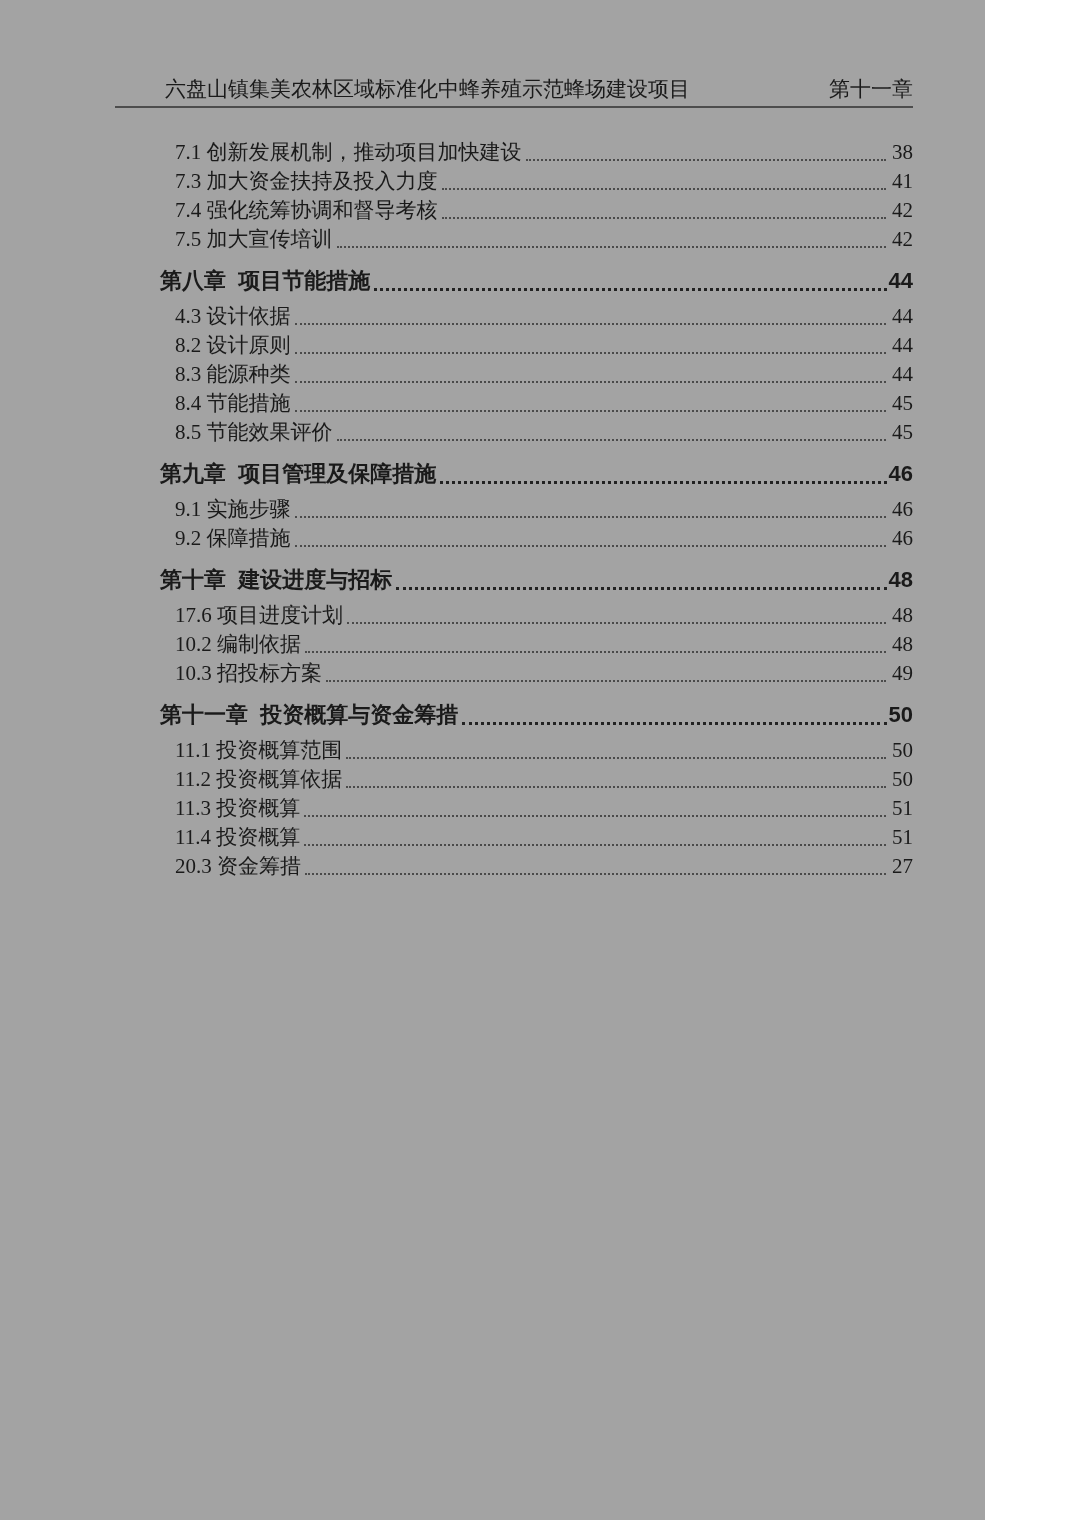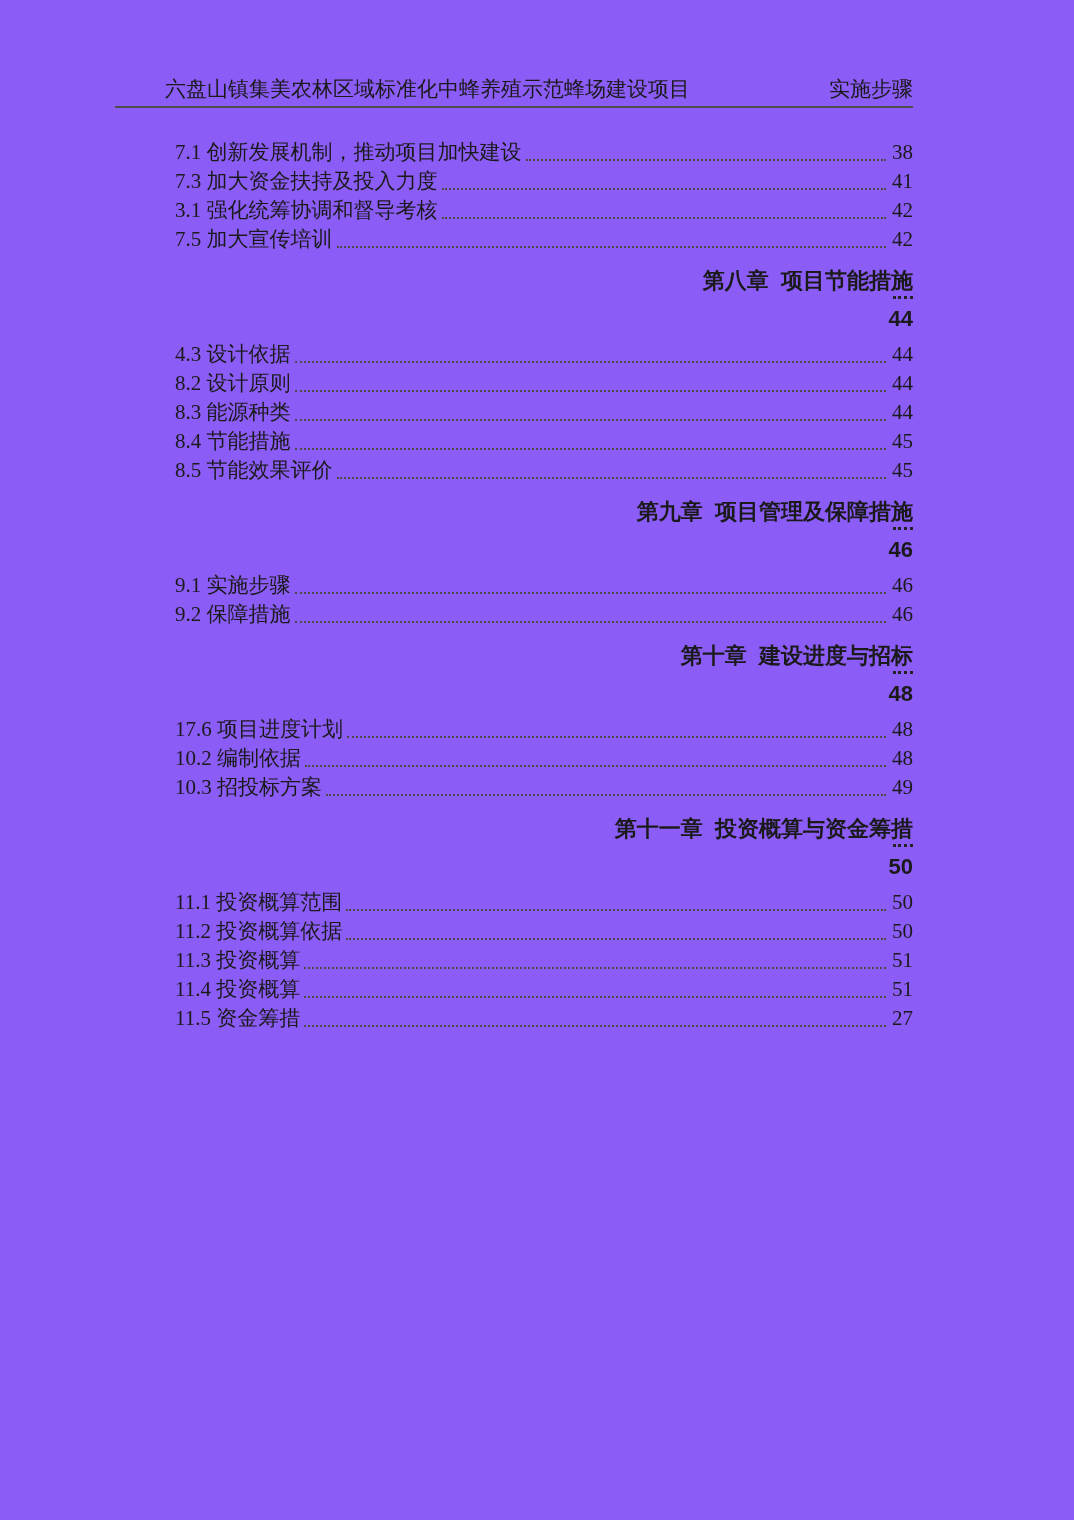--- a/index.html
+++ b/index.html
@@ -1,22 +1,22 @@
 <!DOCTYPE html>
 <html><head>
 <meta charset="utf-8">
 <style>
   * { margin: 0; padding: 0; box-sizing: border-box; }
   html, body { background: #ffffff; }
 
   .page {
     position: relative;
-    width: 1074px;
+    width: 985px;
     height: 1520px;
-    background: #8b5cf6;
+    background: #a3a3a3;
     color: #1a1a1a;
     font-family: "Liberation Serif", "DejaVu Serif", serif;
     overflow: hidden;
   }
 
   .content {
     position: absolute;
     left: 115px;
     top: 76px;
     width: 798px;
@@ -51,21 +51,20 @@
     padding-left: 60px;
   }
 
   .toc-row.chapter {
     font-size: 22px;
     line-height: 30px;
     font-weight: bold;
     font-family: "Liberation Sans", "DejaVu Sans", sans-serif;
     padding-left: 45px;
     margin: 12px 0 6px 0;
-    flex-direction: column;
   }
 
   .toc-label { flex: 0 0 auto; }
 
   .toc-leader {
     flex: 1 1 auto;
     align-self: flex-end;
     margin-left: 4px;
     margin-bottom: 6px;
     border-bottom: 2px dotted #4a4a4a;
@@ -81,38 +80,38 @@
   .toc-row.chapter .toc-page { padding-left: 2px; }
 </style>
 </head>
 <body>
 
 <div class="page">
   <div class="content">
 
     <header class="page-header">
       <span class="header-left">六盘山镇集美农林区域标准化中蜂养殖示范蜂场建设项目</span>
-      <span class="header-right">实施步骤</span>
+      <span class="header-right">第十一章</span>
     </header>
 
     <div class="header-rule"></div>
 
     <nav class="toc" id="toc">
         <div class="toc-row sub">
     <span class="toc-label">7.1 创新发展机制，推动项目加快建设</span>
     <span class="toc-leader"></span>
     <span class="toc-page">38</span>
   </div>
         <div class="toc-row sub">
     <span class="toc-label">7.3 加大资金扶持及投入力度</span>
     <span class="toc-leader"></span>
     <span class="toc-page">41</span>
   </div>
         <div class="toc-row sub">
-    <span class="toc-label">3.1 强化统筹协调和督导考核</span>
+    <span class="toc-label">7.4 强化统筹协调和督导考核</span>
     <span class="toc-leader"></span>
     <span class="toc-page">42</span>
   </div>
         <div class="toc-row sub">
     <span class="toc-label">7.5 加大宣传培训</span>
     <span class="toc-leader"></span>
     <span class="toc-page">42</span>
   </div>
         <div class="toc-row chapter">
     <span class="toc-label">第八章  项目节能措施</span>
@@ -198,20 +197,20 @@
     <span class="toc-label">11.3 投资概算</span>
     <span class="toc-leader"></span>
     <span class="toc-page">51</span>
   </div>
         <div class="toc-row sub">
     <span class="toc-label">11.4 投资概算</span>
     <span class="toc-leader"></span>
     <span class="toc-page">51</span>
   </div>
         <div class="toc-row sub">
-    <span class="toc-label">11.5 资金筹措</span>
+    <span class="toc-label">20.3 资金筹措</span>
     <span class="toc-leader"></span>
     <span class="toc-page">27</span>
   </div>
       </nav>
 
   </div>
 </div>
 
 </body></html>

